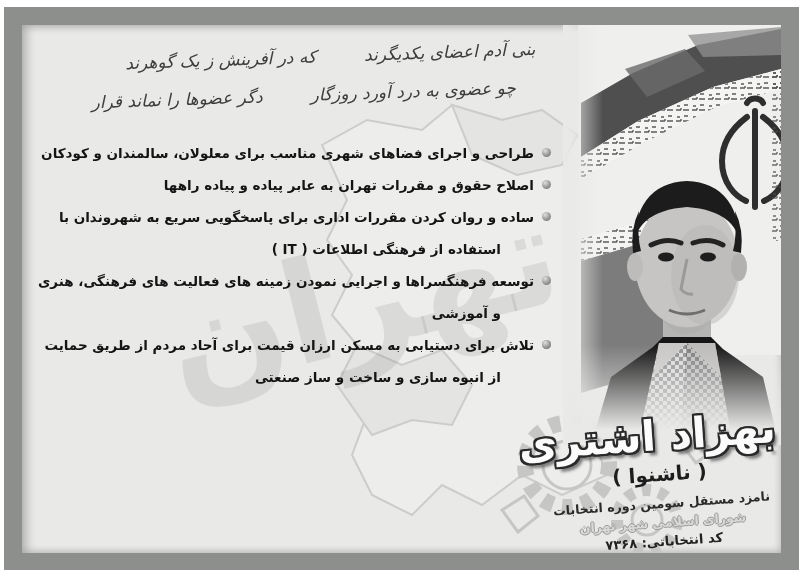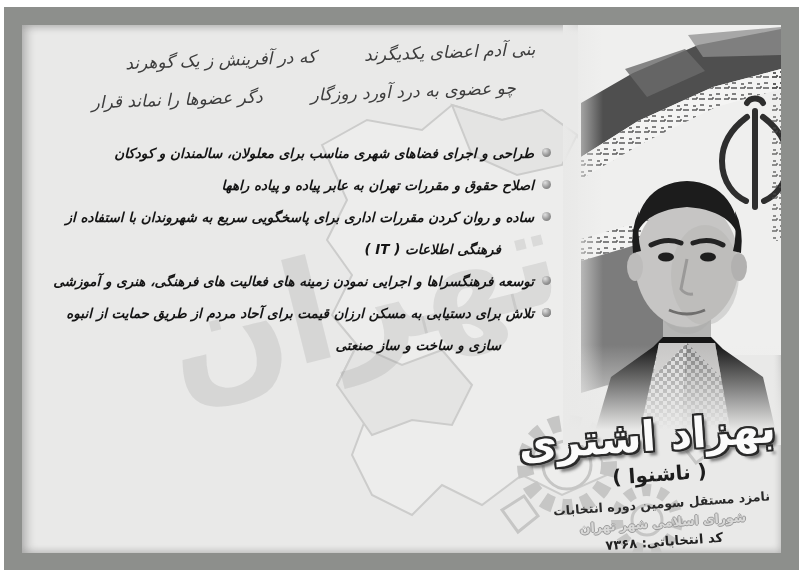--- a/index.html
+++ b/index.html
@@ -43,21 +43,21 @@
   .poem-row.second{transform:translateX(-28px);}
   
   .list{
     position:absolute;z-index:2;top:112px;right:228px;left:10px;
     direction:rtl;
     list-style:none;margin:0;padding:0;
     font-size:13.5px;font-weight:bold;color:#141414;line-height:32px;
   }
   .list li{
     position:relative;
-    padding-right:52px;text-indent:-33px;font-style:italic;
+    padding-right:52px;text-indent:-33px;
   }
   .bullet-dot{
     position:absolute;right:2px;top:11px;width:9px;height:9px;border-radius:50%;
     background:radial-gradient(circle at 35% 30%, #e0e0e0, #979797 55%, #6d6d6d);
     text-indent:0;
   }
   
   .photo{position:absolute;z-index:1;top:0;right:0;width:218px;height:420px;}
   
   .candidate{

